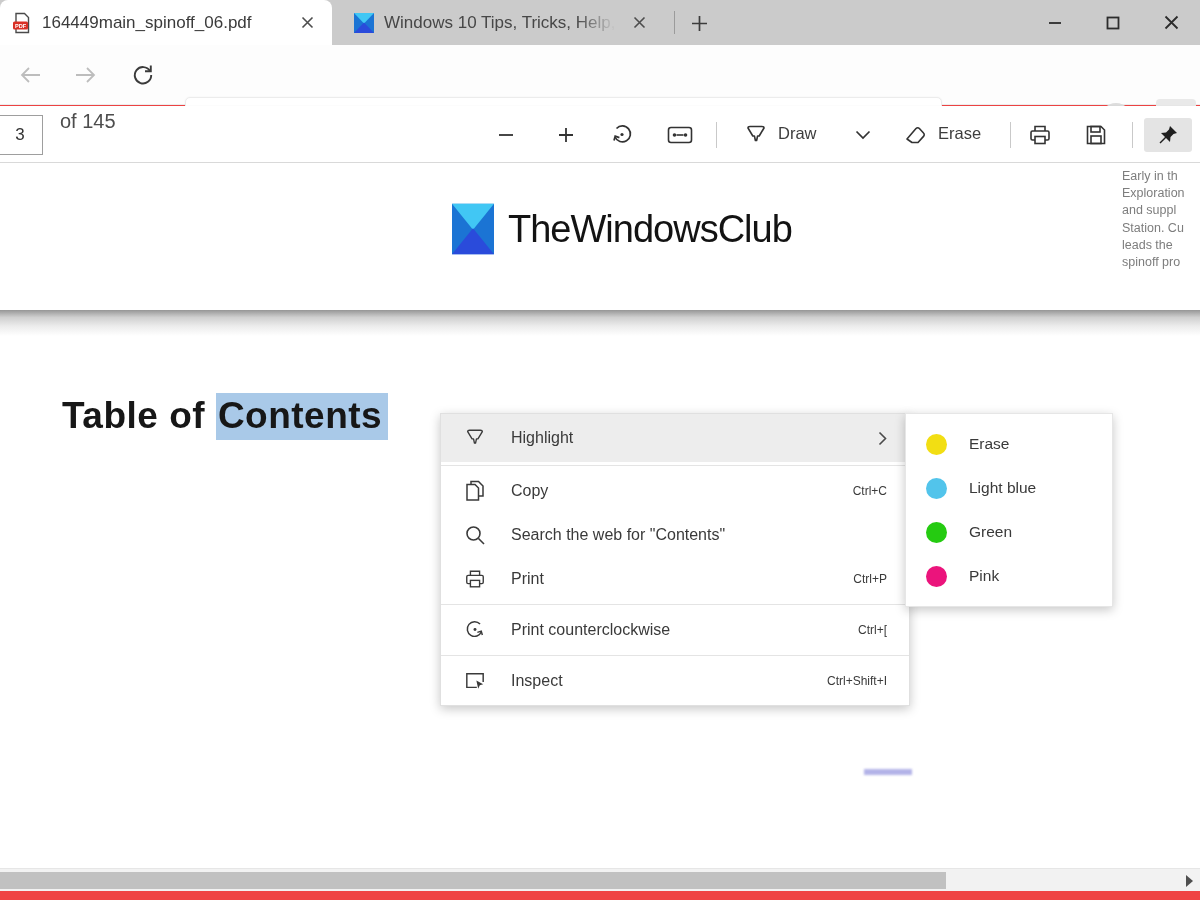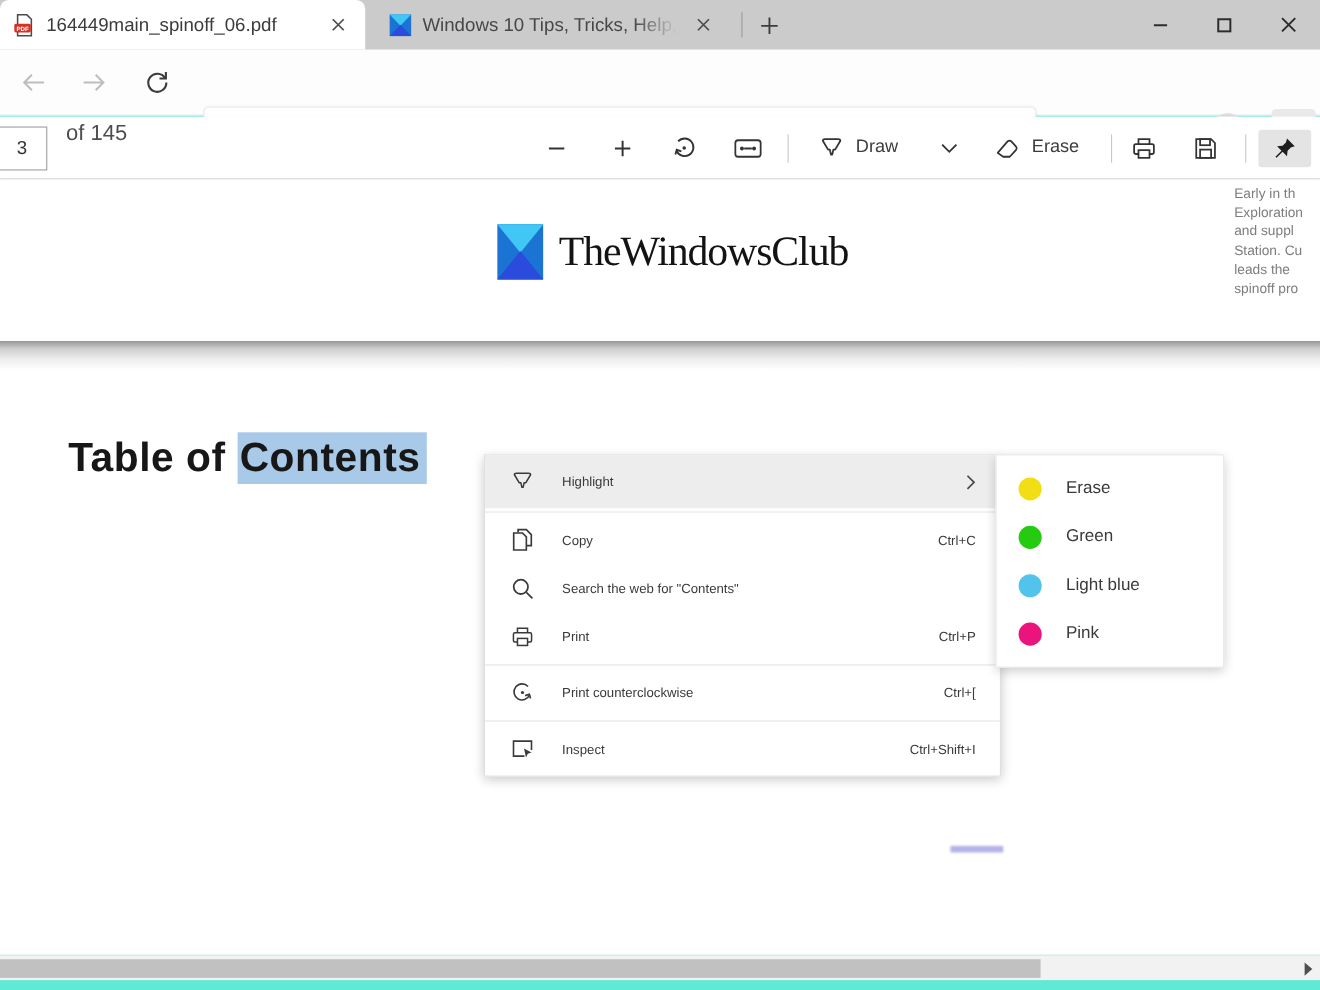--- a/index.html
+++ b/index.html
@@ -1,18 +1,18 @@
 <!DOCTYPE html>
 <html><head>
 <meta charset="utf-8">
 <style>
   * { margin:0; padding:0; box-sizing:border-box; }
   html,body { width:1200px; height:900px; overflow:hidden; }
   body { font-family:"Liberation Sans", sans-serif; background:#fff; }
-  .screen { position:relative; width:1200px; height:900px; background:#5eead4; overflow:hidden; }
+  .screen { position:relative; width:1200px; height:900px; background:#ef4444; overflow:hidden; }
 
   
   .titlebar { position:absolute; left:0; top:0; width:1200px; height:45px; background:#cbcbcb; }
   .tab { position:absolute; top:0; height:45px; display:flex; align-items:center; gap:10px; padding:0 12px; }
   .tab.active { left:0; width:332px; background:#fff; border-radius:8px 8px 0 0; }
   .tab.inactive { left:342px; width:322px; background:transparent; }
   .tab-title { font-size:17px; color:#3b3b3b; white-space:nowrap; overflow:hidden; flex:1; }
   .tab.inactive .tab-title { position:relative; color:#474747; }
   .tab.inactive .tab-title::after { content:""; position:absolute; right:0; top:0; bottom:0; width:40px;
       background:linear-gradient(90deg, rgba(203,203,203,0), #cbcbcb); }
@@ -41,41 +41,41 @@
       display:flex; align-items:center; justify-content:center; font-size:17px; color:#333; }
   .pagecount { position:absolute; left:60px; top:4px; font-size:20px; color:#4d4d4d; }
   .pdftool { position:absolute; top:12px; width:36px; height:34px; display:flex; align-items:center; justify-content:center; border-radius:3px; }
   .pdftool-label { position:absolute; top:18px; font-size:16.5px; color:#3d3d3d; }
   .pdf-sep { position:absolute; top:16px; width:1px; height:26px; background:#c9c9c9; }
   .pin-btn { background:#e4e4e4; }
 
   
   .content { position:absolute; left:0; top:163px; width:1200px; height:705px; background:#fff; overflow:hidden; }
 
-  .doc-logo { position:absolute; left:452px; top:40px; display:flex; align-items:center; gap:14px;font-family:Liberation Serif, serif; }
+  .doc-logo { position:absolute; left:452px; top:40px; display:flex; align-items:center; gap:14px; }
   .logo-text { font-size:38px; color:#131313; letter-spacing:-1px; }
 
   .margin-text { position:absolute; left:1122px; top:5px; width:90px; font-size:12.5px; line-height:17.2px; color:#7d7d7d; white-space:nowrap; }
 
   .page-sep { position:absolute; left:0; top:147px; width:1200px; height:26px;
       background:linear-gradient(#969696, #cfcfcf 28%, #ececec 62%, #ffffff); }
 
   .doc-heading { position:absolute; left:62px; top:232px; font-size:37px; font-weight:700; color:#171717; letter-spacing:0.5px; }
   .sel { background:#a9c9e8; padding:2px 6px 4px 2px; }
 
   .blue-smudge { position:absolute; left:864px; top:606px; width:48px; height:6px;
       background:rgba(86,86,205,0.45); filter:blur(1px); z-index:1; }
 
   
   .ctx-menu { position:absolute; left:440px; top:250px; width:470px; background:#fff; border:1px solid #e0e0e0;
       box-shadow:0 3px 10px rgba(0,0,0,0.22); z-index:5; padding-bottom:2px; }
   .ctx-row { position:relative; height:44px; display:flex; align-items:center; padding:0 22px; }
   .ctx-row.hover { background:#ededed; height:48px; }
   .ctx-icon { width:24px; height:24px; display:flex; align-items:center; justify-content:center; flex:0 0 auto; }
-  .ctx-label { margin-left:24px; font-size:12px; color:#3a3a3a; flex:1; white-space:nowrap; }
+  .ctx-label { margin-left:24px; font-size:16px; color:#3a3a3a; flex:1; white-space:nowrap; }
   .ctx-shortcut { font-size:12px; color:#3a3a3a; }
   .ctx-div { height:1px; background:#e4e4e4; margin:3px 0; }
 
   
   .sub-menu { position:absolute; left:905px; top:250px; width:208px; background:#fff; border:1px solid #e6e6e6;
       box-shadow:0 3px 10px rgba(0,0,0,0.22); z-index:6; padding:8px 0; }
   .sub-row { height:44px; display:flex; align-items:center; padding:0 20px; gap:22px; }
   .color-dot { width:21px; height:21px; border-radius:50%; flex:0 0 auto; }
   .sub-label { font-size:15.5px; color:#3a3a3a; white-space:nowrap; }
 
@@ -376,26 +376,26 @@
         <span class="ctx-shortcut">Ctrl+Shift+I</span>
       </div>
     </div>
 
     <div class="sub-menu">
       <div class="sub-row">
         <span class="color-dot" style="background: rgb(242, 222, 19);"></span>
         <span class="sub-label">Erase</span>
       </div>
       <div class="sub-row">
+        <span class="color-dot" style="background: rgb(82, 196, 235);"></span>
+        <span class="sub-label">Light blue</span>
+      </div>
+      <div class="sub-row">
         <span class="color-dot" style="background: rgb(37, 203, 17);"></span>
         <span class="sub-label">Green</span>
-      </div>
-      <div class="sub-row">
-        <span class="color-dot" style="background: rgb(82, 196, 235);"></span>
-        <span class="sub-label">Light blue</span>
       </div>
       <div class="sub-row">
         <span class="color-dot" style="background: rgb(235, 20, 124);"></span>
         <span class="sub-label">Pink</span>
       </div>
     </div>
   </div>
 
   <div class="hscroll">
     <div class="hthumb"></div>

